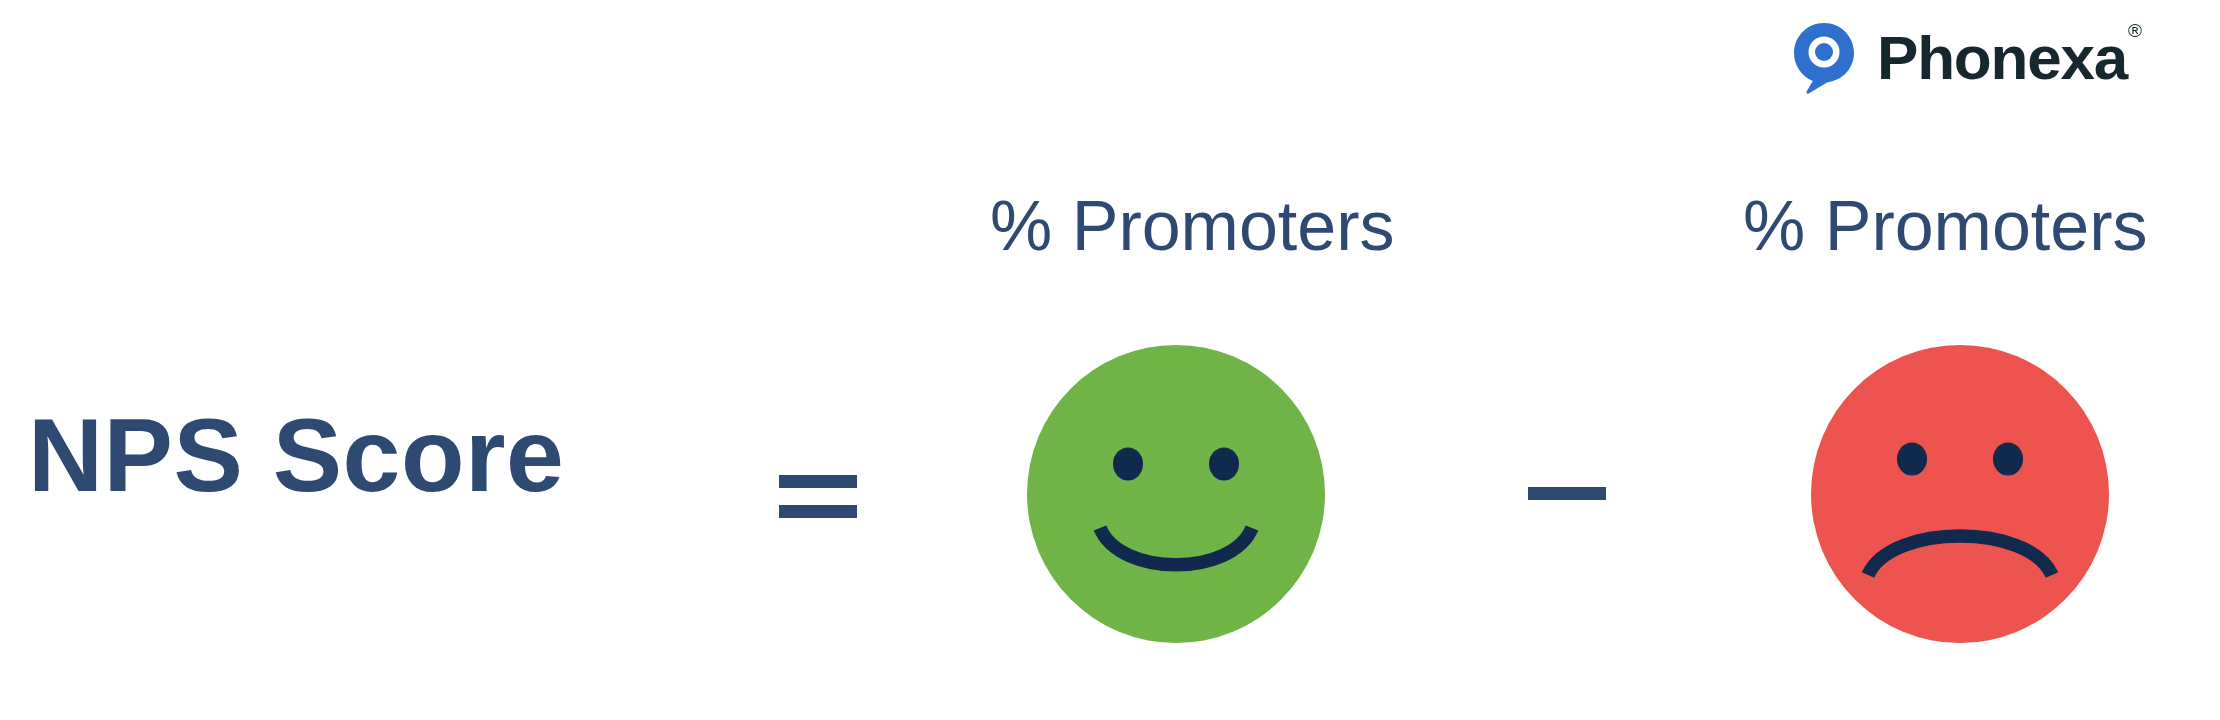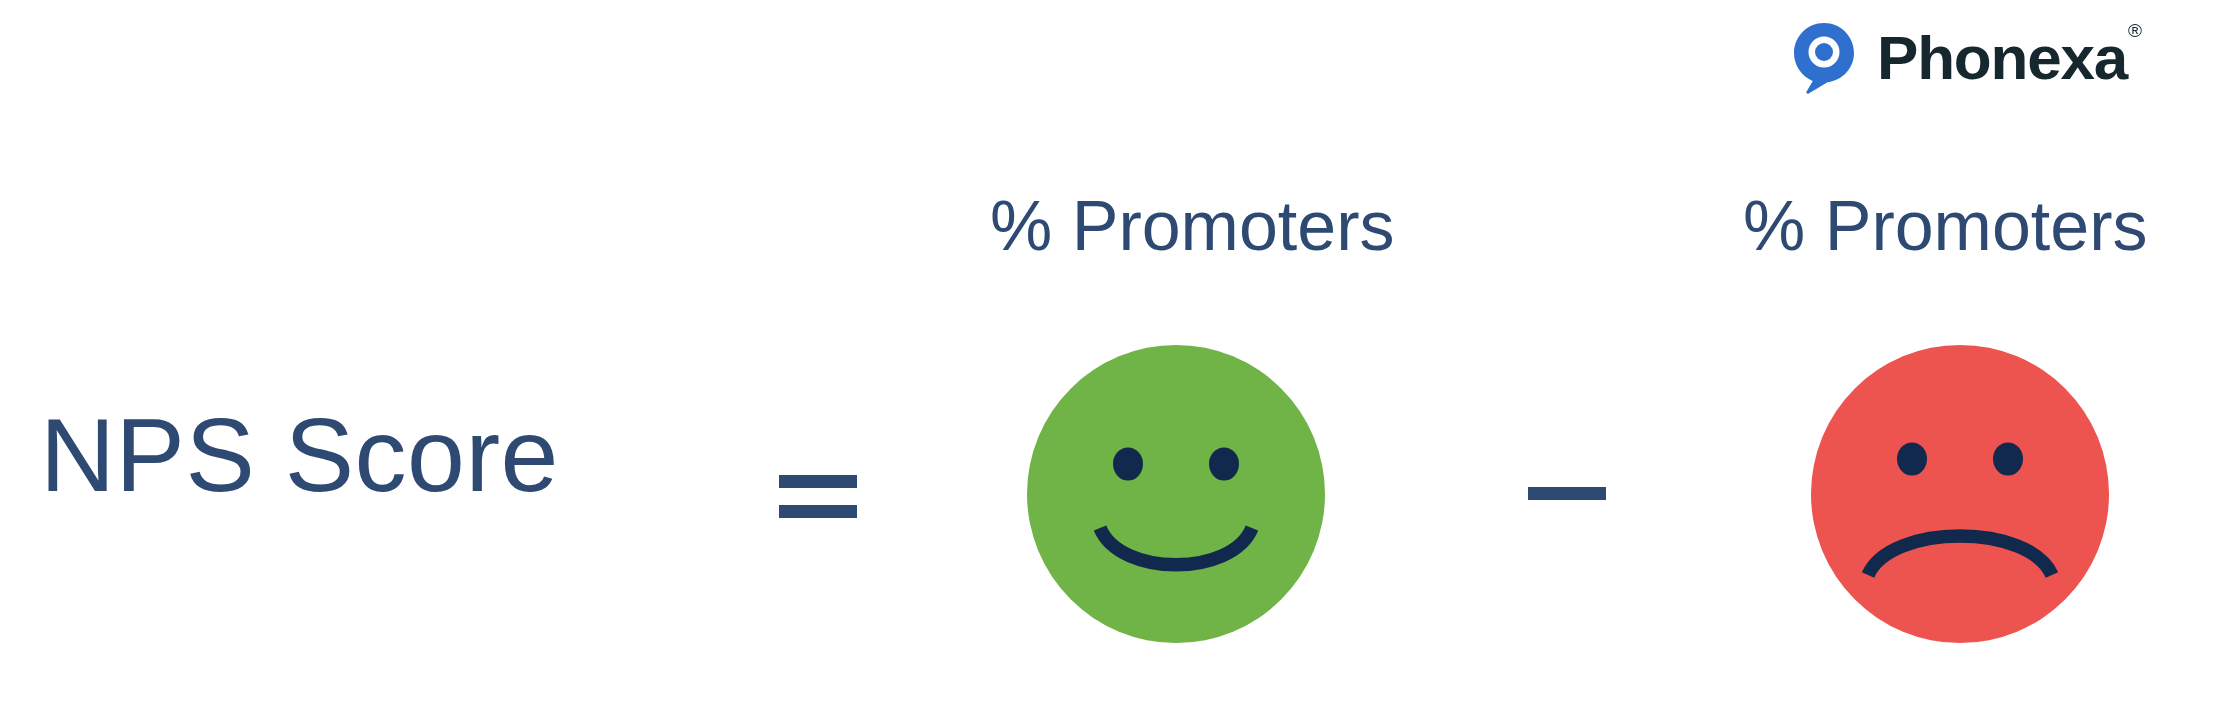--- a/index.html
+++ b/index.html
@@ -56,25 +56,24 @@
   .formula-term {
     position: absolute;
     color: #2f4a72;
     white-space: nowrap;
   }
 
   #nps-score-label {
     left: 28px;
     top: 398px;
     font-size: 104px;
-    font-weight: 400;
+    font-weight: 700;
     letter-spacing: 0.5px;
     line-height: 1.1;
     color: #2f4a72;
-    margin-left: 12px;
   }
 
   #promoters-label {
     left: 990px;
     top: 188px;
     font-size: 70px;
     font-weight: 300;
     color: #2f4a72;
     line-height: 1.1;
   }

